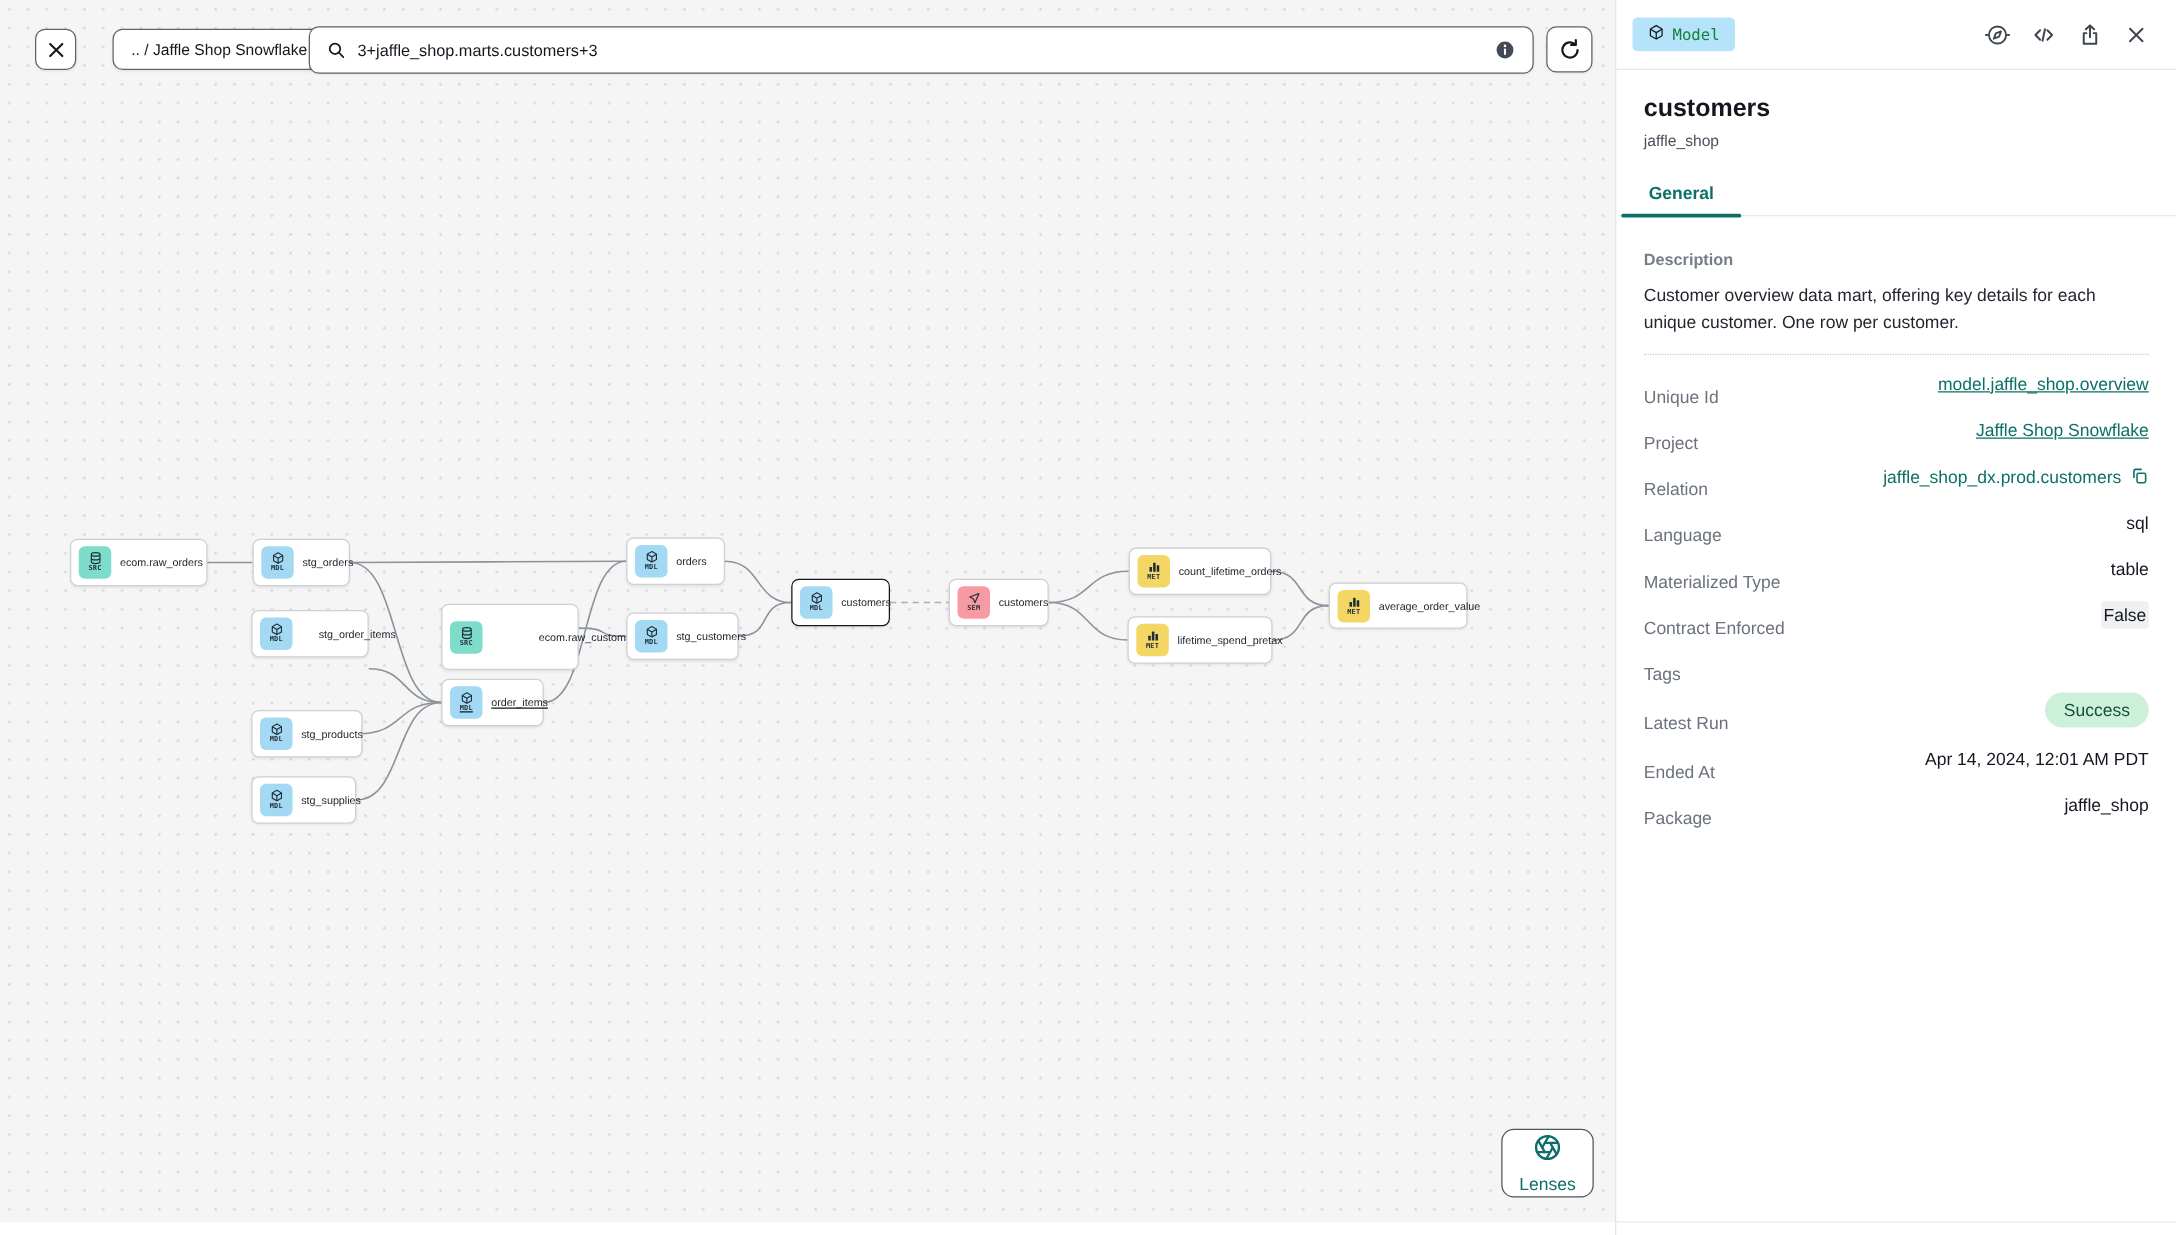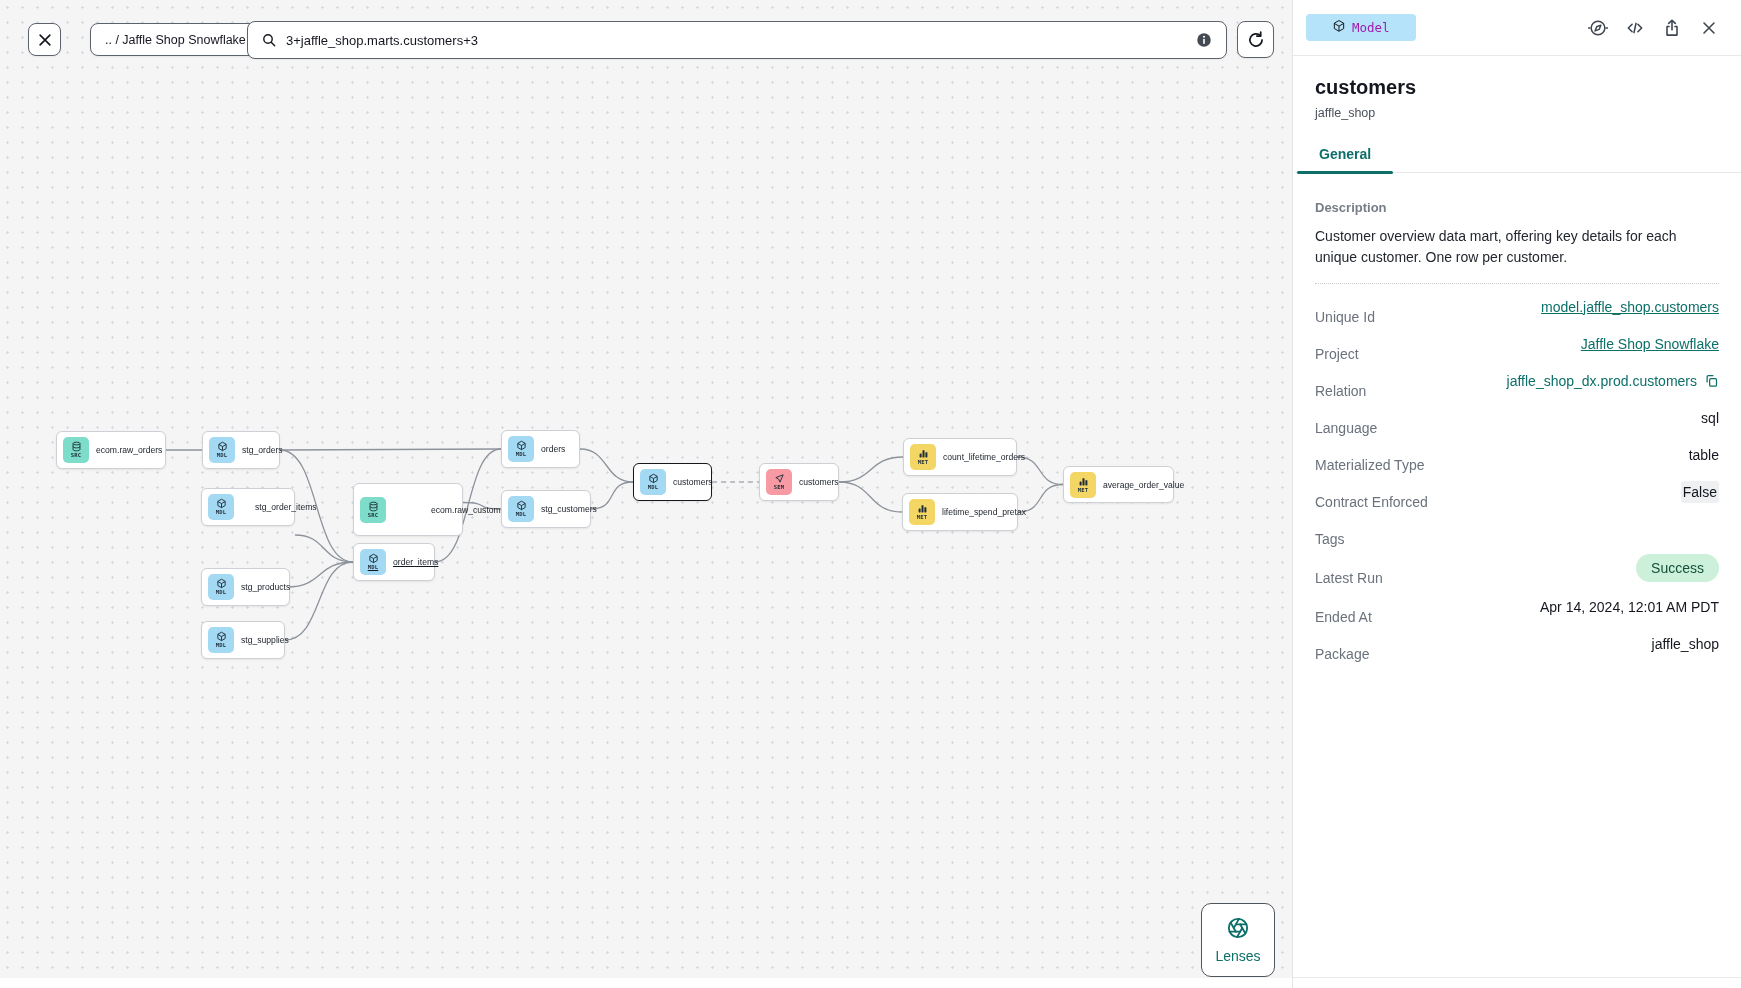--- a/index.html
+++ b/index.html
@@ -41,35 +41,35 @@
   .breadcrumb-chip { left:90px; top:23px; height:33px; padding:0 14px; font-size:12.5px; }
   .searchbar { left:247px; top:21px; width:980px; height:38px; padding:0 13px; gap:9px; }
   .searchbar input { flex:1; border:none; outline:none; font-size:13px;
     font-family:"Liberation Sans", sans-serif; color:#14171f; background:transparent; }
   .btn-refresh { left:1237px; top:21px; width:37px; height:37px; justify-content:center; cursor:pointer; }
   .icon16 svg { width:16px; height:16px; display:block; }
   .icon18 svg { width:18px; height:18px; display:block; }
   .icon20 svg { width:20px; height:20px; display:block; }
 
   
-  .lenses { position:absolute; left:1201px; top:903px; width:74px; height:74px;
+  .lenses { position:absolute; left:1201px; top:903px; width:74px; height:55px;
     background:#fff; border:1px solid #4d565e; border-radius:10px;
     display:flex; flex-direction:column; align-items:center; justify-content:center;
     gap:5px; cursor:pointer; color:var(--accent); }
   .lenses svg { width:22px; height:22px; }
   .lenses .lbl { font-size:14px; color:var(--accent); }
 
   
   .panel { position:absolute; left:1292px; top:0; width:449px; height:988px;
     background:#fff; border-left:1px solid #e2e4e7; }
   .panel-head { height:56px; display:flex; align-items:center;
     justify-content:space-between; padding:0 22px 0 13px; border-bottom:1px solid #e7e9eb; }
   .badge { display:inline-flex; align-items:center; gap:6px; background:var(--badge-bg);
-    border-radius:4px; padding:5px 26px; font-family:"DejaVu Sans Mono", monospace;
-    font-size:12.5px; color:#a21caf;text-align:center; }
+    border-radius:4px; padding:5px 12px; font-family:"DejaVu Sans Mono", monospace;
+    font-size:12.5px; color:#15803d;text-align:center; }
   .badge svg { width:14px; height:14px; }
   .head-icons { display:flex; align-items:center; gap:17px; color:#3f4650; }
   .head-icons > span { cursor:pointer; display:flex; }
   .panel-body { padding:0 22px; }
   .panel-title { font-size:20px; font-weight:bold; margin-top:20px; }
   .panel-sub { font-size:12.5px; color:#4a515c; margin-top:7px; }
   .tabs { display:flex; margin:26px -22px 0 -20px; padding-left:2px;
     border-bottom:1px solid #e7e9eb;align-items:flex-end; }
   .tab { padding:0 22px 10px 22px; font-size:14px; font-weight:bold;
     color:var(--accent); position:relative; cursor:pointer; }
@@ -362,21 +362,21 @@
         <div class="tab active">General</div>
       </div>
 
       <div class="sec-label">Description</div>
       <p class="desc">Customer overview data mart, offering key details for each unique customer. One row per customer.</p>
       <hr class="dotted">
 
       <div>
           <div class="frow">
             <span class="flabel">Unique Id</span>
-            <a class="fval link">model.jaffle_shop.customers</a>
+            <a class="fval link">model.jaffle_shop.overview</a>
           </div>
           <div class="frow">
             <span class="flabel">Project</span>
             <a class="fval link">Jaffle Shop Snowflake</a>
           </div>
           <div class="frow">
             <span class="flabel">Relation</span>
             <span class="fval-wrap">
               <span class="fval teal">jaffle_shop_dx.prod.customers</span>
               <button class="copy-btn">

